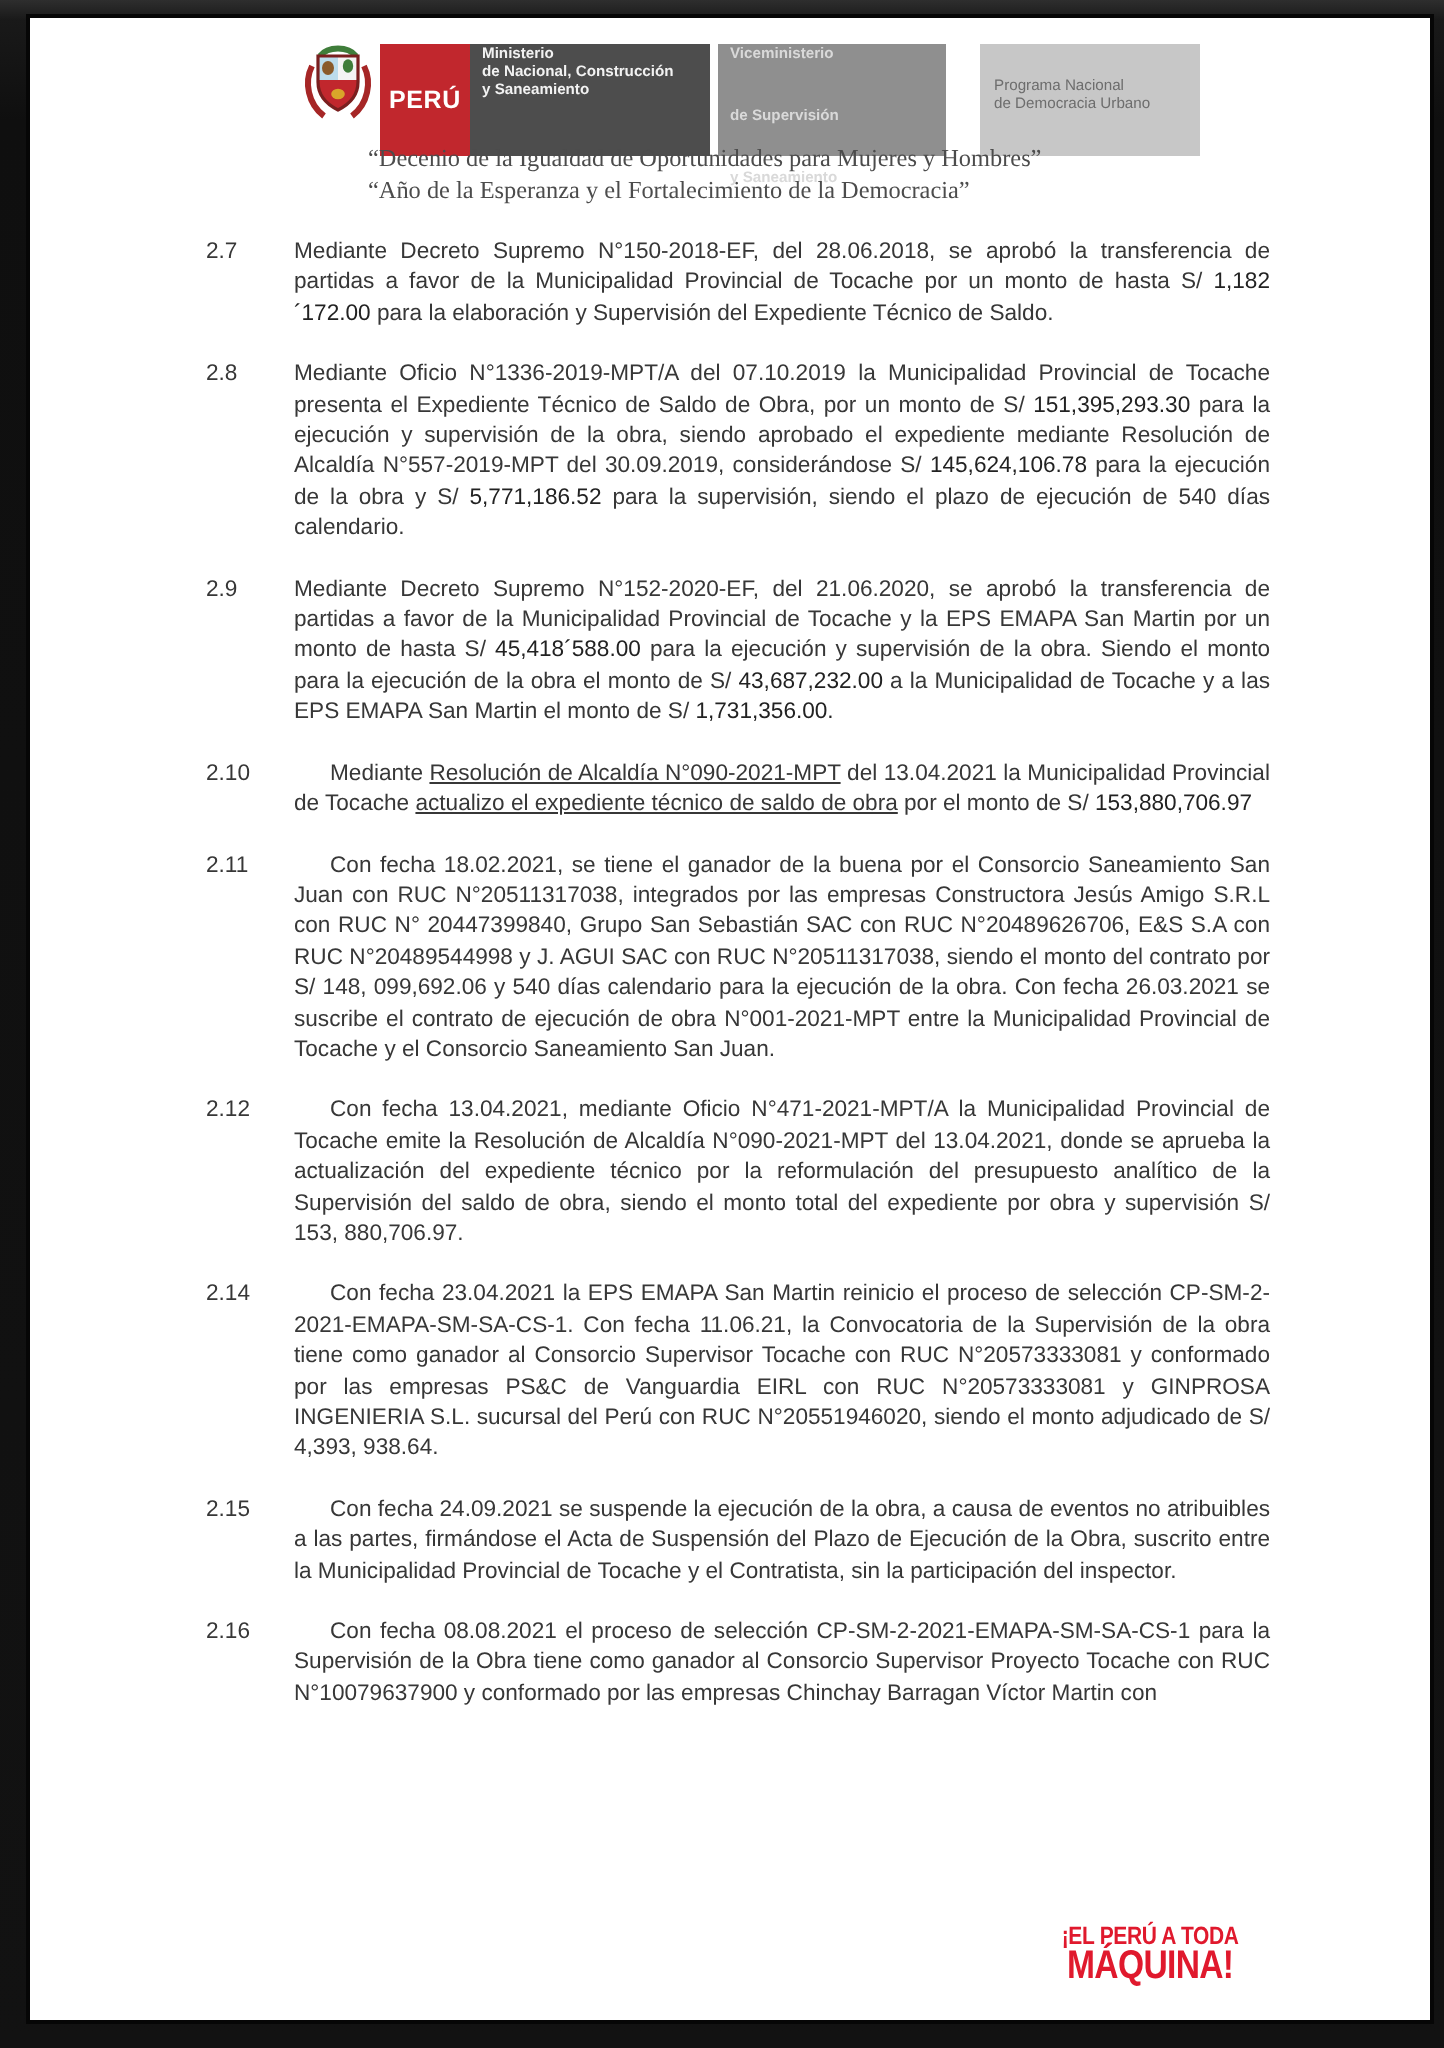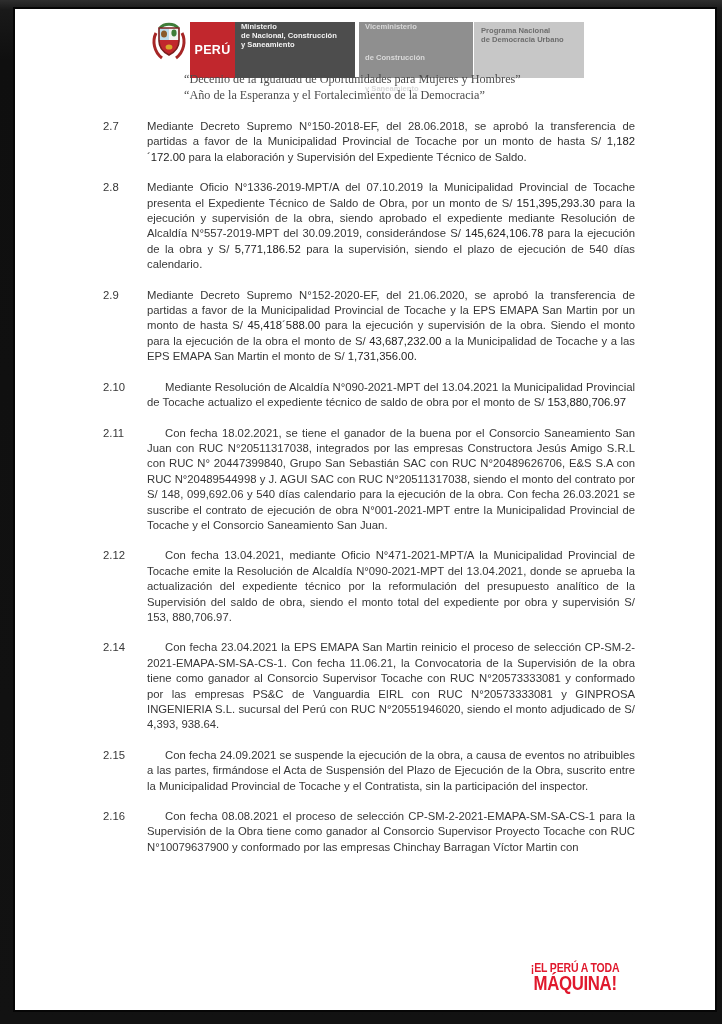--- a/index.html
+++ b/index.html
@@ -27,40 +27,40 @@
   }
   .box-dark{
     width:108px;background:#4d4d4d;color:#f2f2f2;
     font-size:7.6px;font-weight:700;line-height:9.2px;padding:0 6px;
   }
   .box-mid{
     width:102px;background:#8f8f8f;color:#d9d9d9;margin-left:4px;
     font-size:7.6px;font-weight:700;line-height:9.2px;padding:0 6px;gap:22px;
   }
   .box-light{
-    width:96px;background:#c7c7c7;color:#6d6d6d;margin-left:1px;
-    font-size:7.6px;font-weight:700;line-height:9.4px;padding:4px 7px;
+    width:96px;background:#c7c7c7;color:#6d6d6d;margin-left:17px;
+    font-size:7.6px;font-weight:400;line-height:9.4px;padding:16px 7px;
   }
   
   .quotes{
     position:absolute;left:169px;top:62px;
     font-family:"Liberation Serif", serif;
     font-size:12.2px;line-height:16px;color:#4c4c4c;
   }
   
   .paragraphs{
     position:absolute;left:88px;top:110px;width:532px;
     font-size:11.3px;line-height:15.4px;color:#373737;
   }
   .para{display:flex;margin-bottom:15px;}
   .para-num{width:23px;flex:0 0 23px;margin-right:21px;}
   .para-text{flex:1;text-align:justify;}
   .para-text.tabbed{text-indent:18px;}
   .para-text span.b{font-weight:400;color:#222;}
-  .para-text span.u{}
+  .para-text span.u{text-decoration:underline;}
   
   .slogan{
     position:absolute;right:96px;bottom:18px;
     color:#e0192d;text-align:center;
     transform:scaleX(.84);transform-origin:right center;
     font-weight:700;
   }
   .slogan-l1{font-size:12.5px;line-height:12px;letter-spacing:-.2px;}
   .slogan-l2{font-size:20px;line-height:18px;letter-spacing:-.4px;}
 </style>
@@ -86,21 +86,21 @@
       </svg>
     </div>
     <div class="hbox box-red">PERÚ</div>
     <div class="hbox box-dark">
         <div class="ln">Ministerio</div>
         <div class="ln">de Nacional, Construcción</div>
         <div class="ln">y Saneamiento</div>
       </div>
     <div class="hbox box-mid">
         <div class="ln">Viceministerio</div>
-        <div class="ln">de Construcción</div>
+        <div class="ln">de Supervisión</div>
         <div class="ln">y Saneamiento</div>
       </div>
     <div class="hbox box-light">
         <div class="ln">Programa Nacional</div>
         <div class="ln">de Democracia Urbano</div>
       </div>
   </div>
 
   <div class="quotes">
     <div>“Decenio de la Igualdad de Oportunidades para Mujeres y Hombres”</div>

